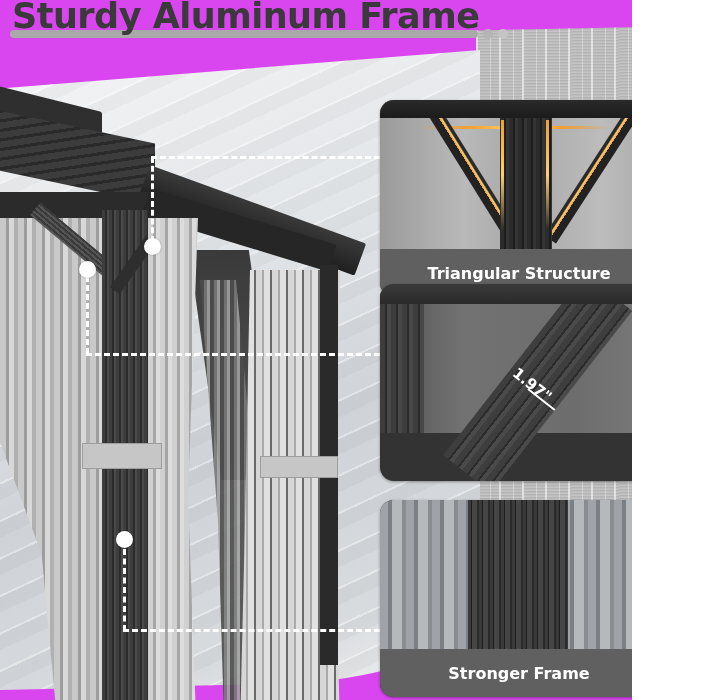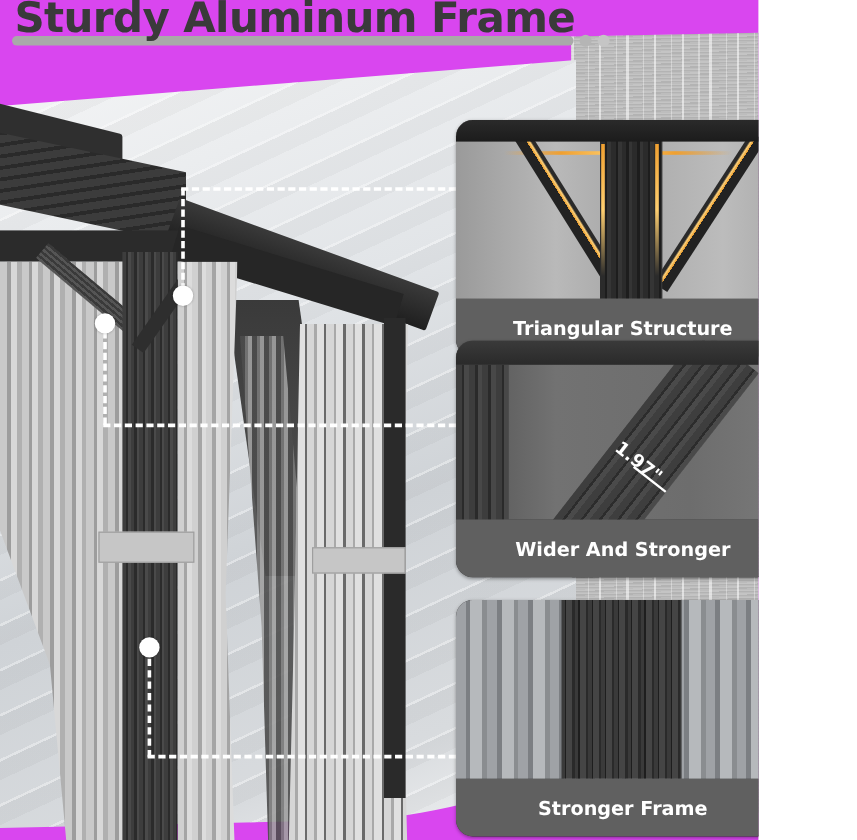--- a/index.html
+++ b/index.html
@@ -149,21 +149,20 @@
   </div>
 
   <div class="card card2">
     <div class="photo">
       <div class="diag"></div>
       <div class="vbar"></div>
       <div class="topbar"></div>
       <div class="dim">1.97"</div>
       <div class="dim-arrow"></div>
     </div>
-    <div class="caption">Wider And Stronger</div>
   </div>
 
   <div class="card card3">
     <div class="photo">
       <div class="vpost"></div>
     </div>
     <div class="caption">Stronger Frame</div>
   </div>
 
 </div>

